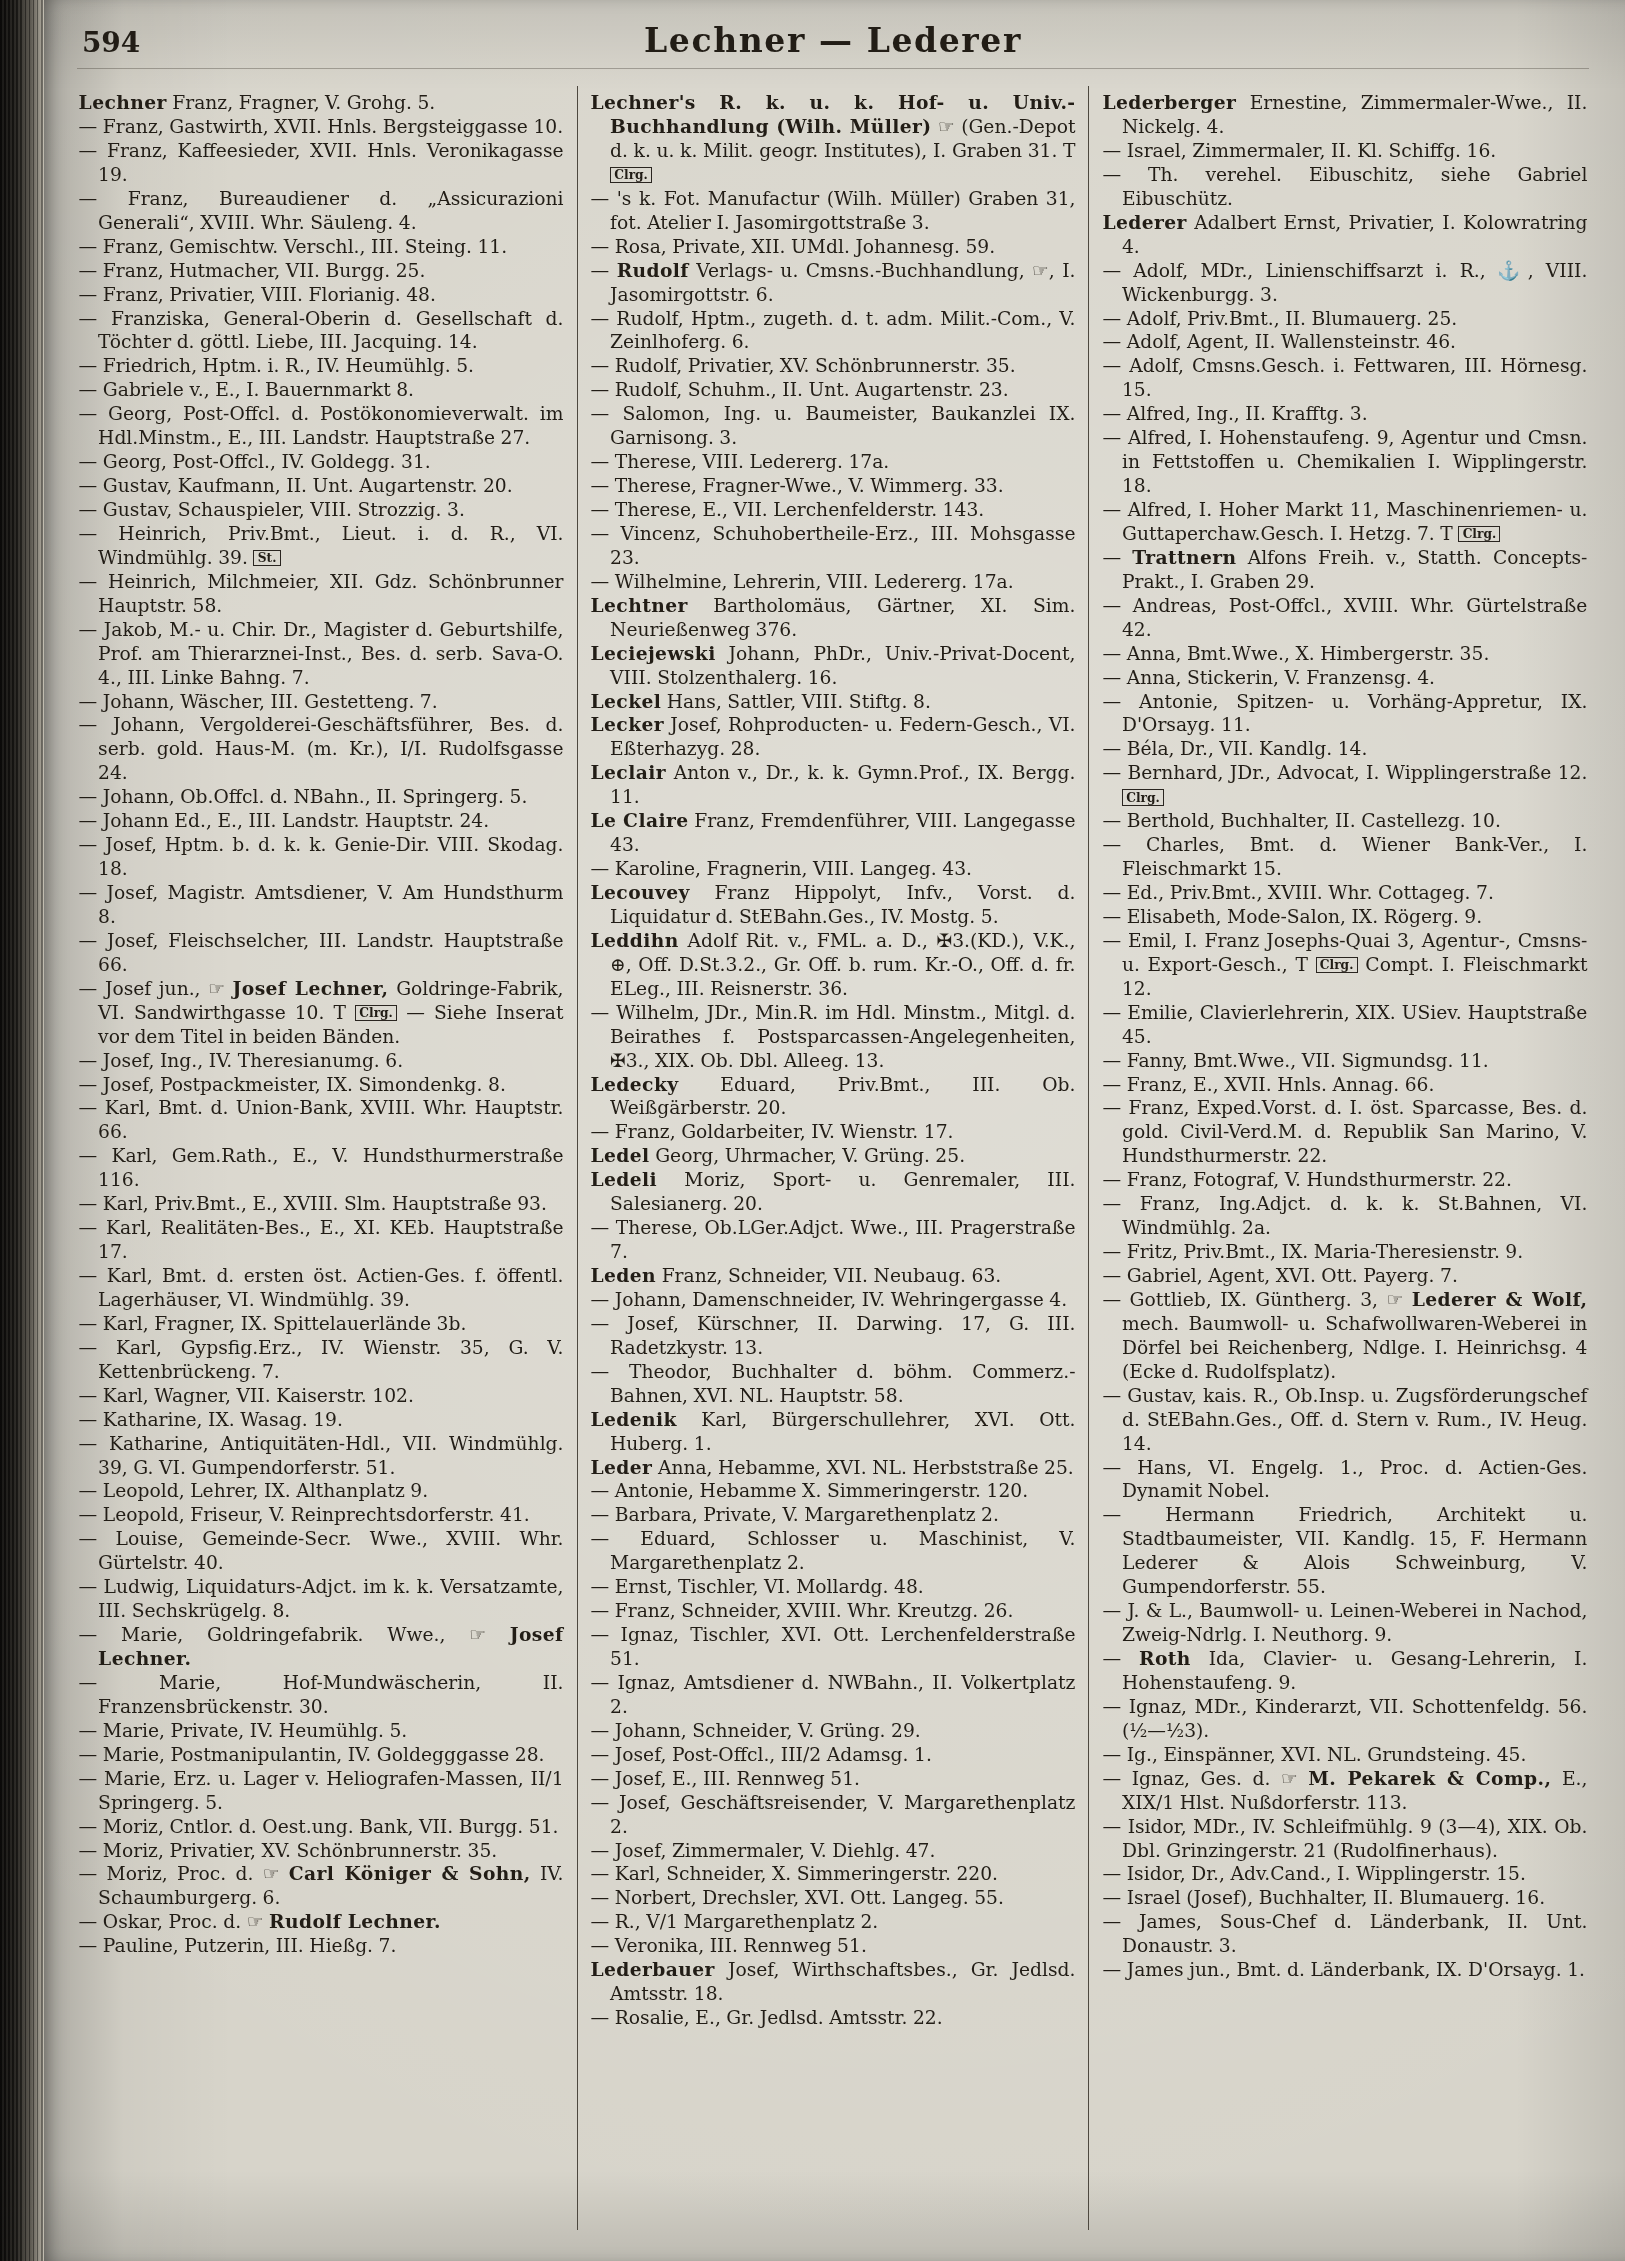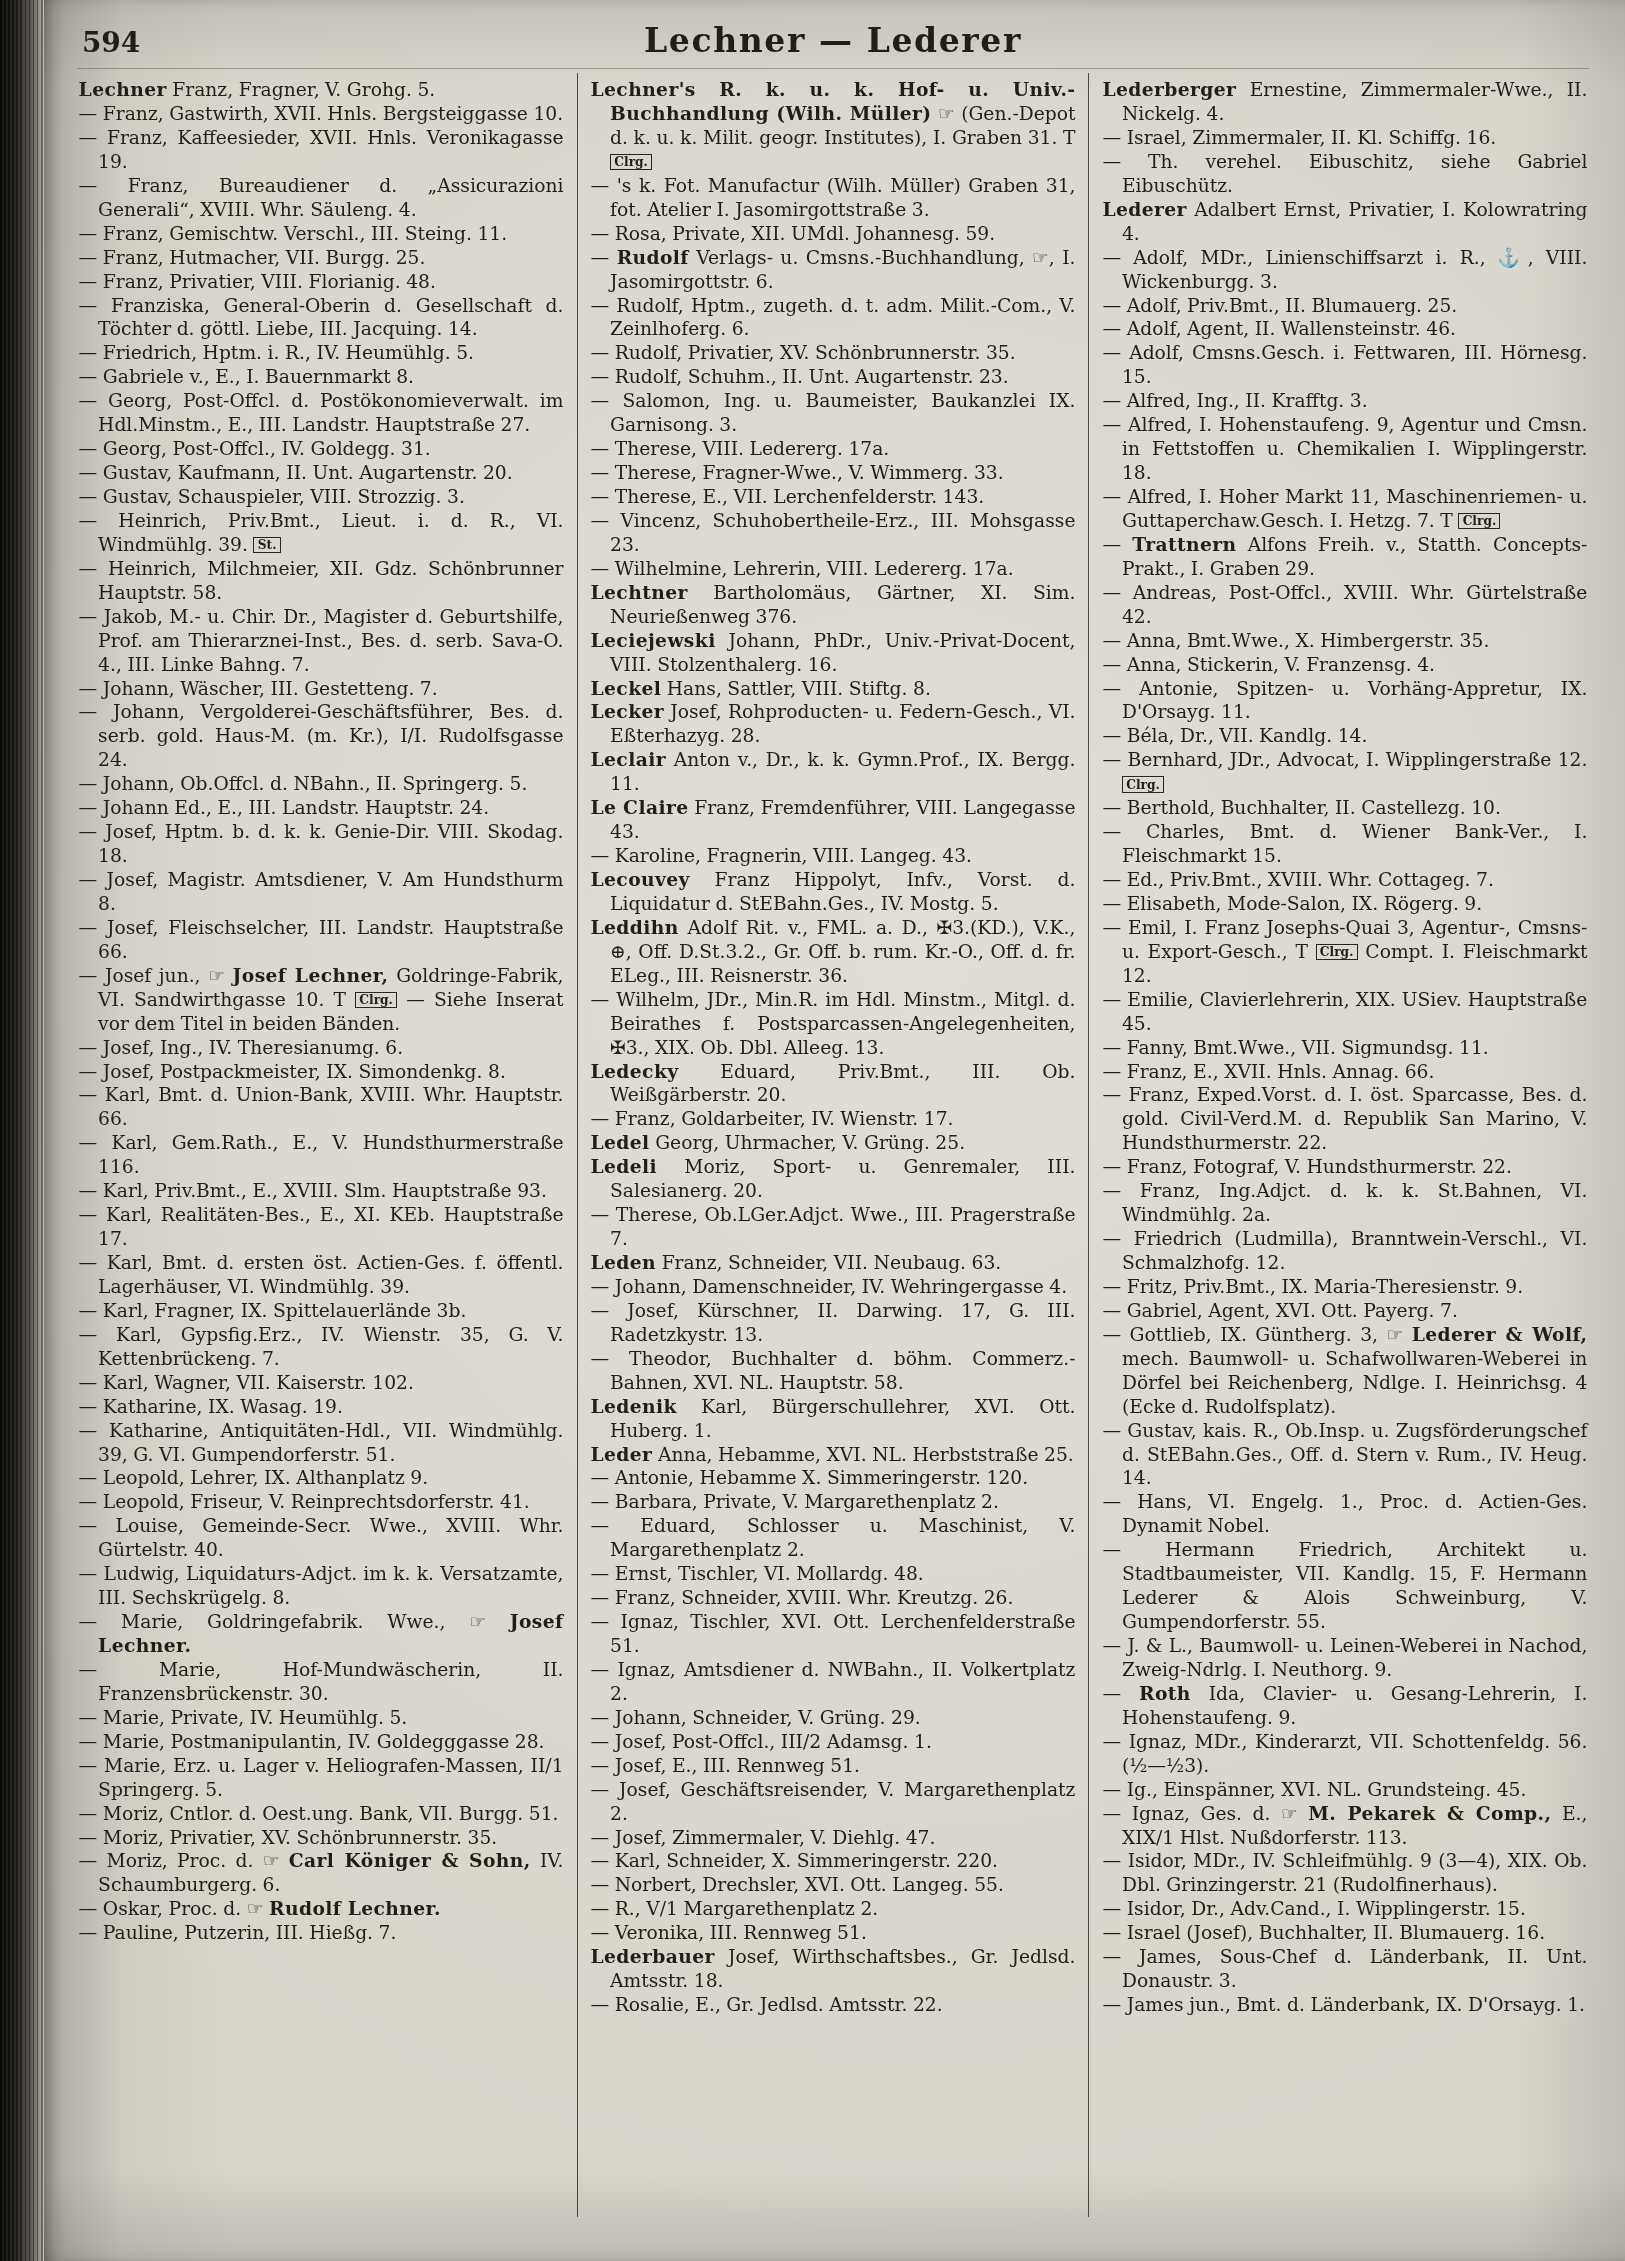--- a/index.html
+++ b/index.html
@@ -30,21 +30,21 @@
       linear-gradient(180deg, rgba(0,0,0,.10), rgba(0,0,0,0) 4%, rgba(0,0,0,0) 96%, rgba(0,0,0,.12) 100%),
       #d7d4ca;
     box-shadow: inset 11.4px 0 21px -11.4px rgba(0,0,0,.55);
   }
   .page-header {
     display: grid;
     grid-template-columns: 1fr auto 1fr;
     align-items: baseline;
     padding: 1.6px 4.9px 8.1px 4.9px;
     border-bottom: 0.8px solid rgba(60,54,45,.35);
-    margin-bottom: 4px;
+    margin-bottom: 17px;
   }
   .page-num {
     font-weight: bold;
     font-size: 28px;
     justify-self: start;
   }
   .page-title {
     font-weight: bold;
     font-size: 33px;
     letter-spacing: 1.6px;
@@ -229,21 +229,20 @@
           <p class="entry">— Charles, Bmt. d. Wiener Bank-Ver., I. Fleischmarkt 15.</p>
           <p class="entry">— Ed., Priv.Bmt., XVIII. Whr. Cottageg. 7.</p>
           <p class="entry">— Elisabeth, Mode-Salon, IX. Rögerg. 9.</p>
           <p class="entry">— Emil, I. Franz Josephs-Quai 3, Agentur-, Cmsns- u. Export-Gesch., T <span class="boxed">Clrg.</span> Compt. I. Fleischmarkt 12.</p>
           <p class="entry">— Emilie, Clavierlehrerin, XIX. USiev. Hauptstraße 45.</p>
           <p class="entry">— Fanny, Bmt.Wwe., VII. Sigmundsg. 11.</p>
           <p class="entry">— Franz, E., XVII. Hnls. Annag. 66.</p>
           <p class="entry">— Franz, Exped.Vorst. d. I. öst. Sparcasse, Bes. d. gold. Civil-Verd.M. d. Republik San Marino, V. Hundsthurmerstr. 22.</p>
           <p class="entry">— Franz, Fotograf, V. Hundsthurmerstr. 22.</p>
           <p class="entry">— Franz, Ing.Adjct. d. k. k. St.Bahnen, VI. Windmühlg. 2a.</p>
-          <p class="entry">— Friedrich (Ludmilla), Branntwein-Verschl., VI. Schmalzhofg. 12.</p>
           <p class="entry">— Fritz, Priv.Bmt., IX. Maria-Theresienstr. 9.</p>
           <p class="entry">— Gabriel, Agent, XVI. Ott. Payerg. 7.</p>
           <p class="entry">— Gottlieb, IX. Güntherg. 3, ☞ <b class="headword">Lederer &amp; Wolf,</b> mech. Baumwoll- u. Schafwollwaren-Weberei in Dörfel bei Reichenberg, Ndlge. I. Heinrichsg. 4 (Ecke d. Rudolfsplatz).</p>
           <p class="entry">— Gustav, kais. R., Ob.Insp. u. Zugsförderungschef d. StEBahn.Ges., Off. d. Stern v. Rum., IV. Heug. 14.</p>
           <p class="entry">— Hans, VI. Engelg. 1., Proc. d. Actien-Ges. Dynamit Nobel.</p>
           <p class="entry">— Hermann Friedrich, Architekt u. Stadtbaumeister, VII. Kandlg. 15, F. Hermann Lederer &amp; Alois Schweinburg, V. Gumpendorferstr. 55.</p>
           <p class="entry">— J. &amp; L., Baumwoll- u. Leinen-Weberei in Nachod, Zweig-Ndrlg. I. Neuthorg. 9.</p>
           <p class="entry">— <b class="headword">Roth</b> Ida, Clavier- u. Gesang-Lehrerin, I. Hohenstaufeng. 9.</p>
           <p class="entry">— Ignaz, MDr., Kinderarzt, VII. Schottenfeldg. 56. (½—½3).</p>
           <p class="entry">— Ig., Einspänner, XVI. NL. Grundsteing. 45.</p>

